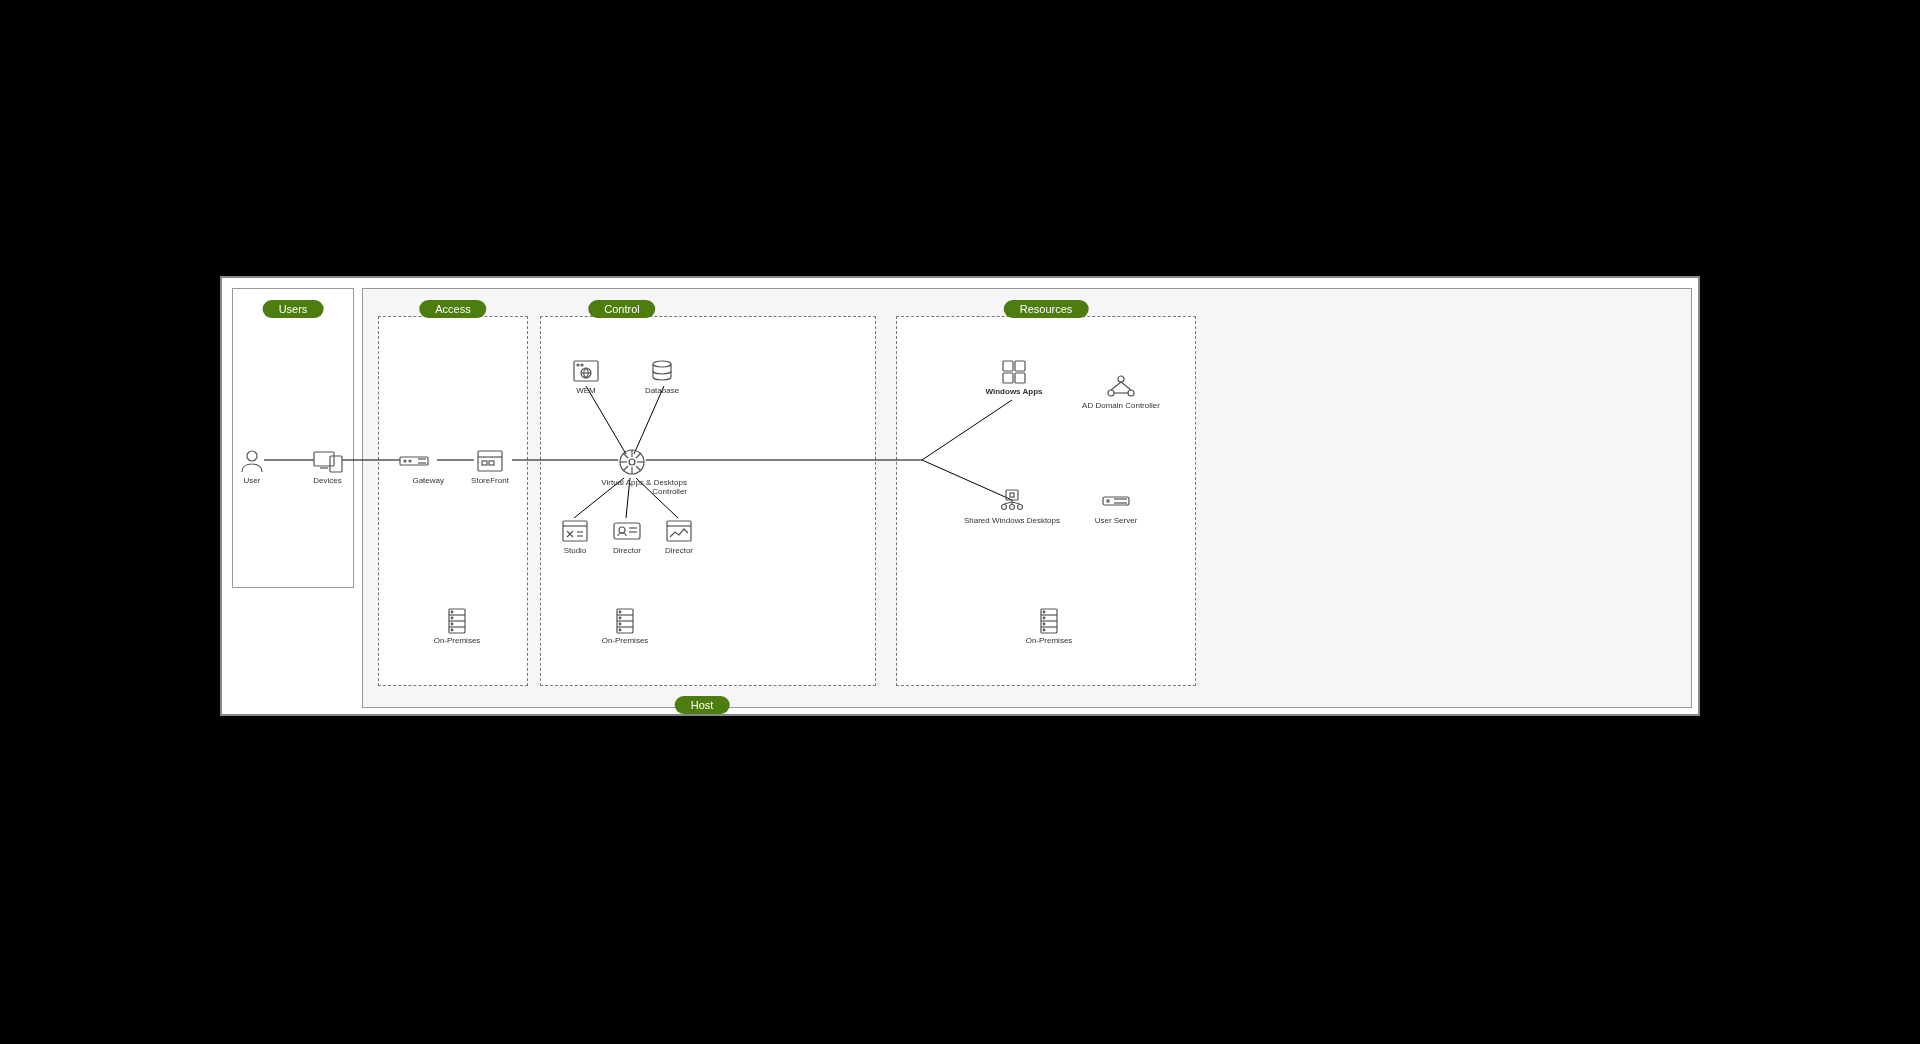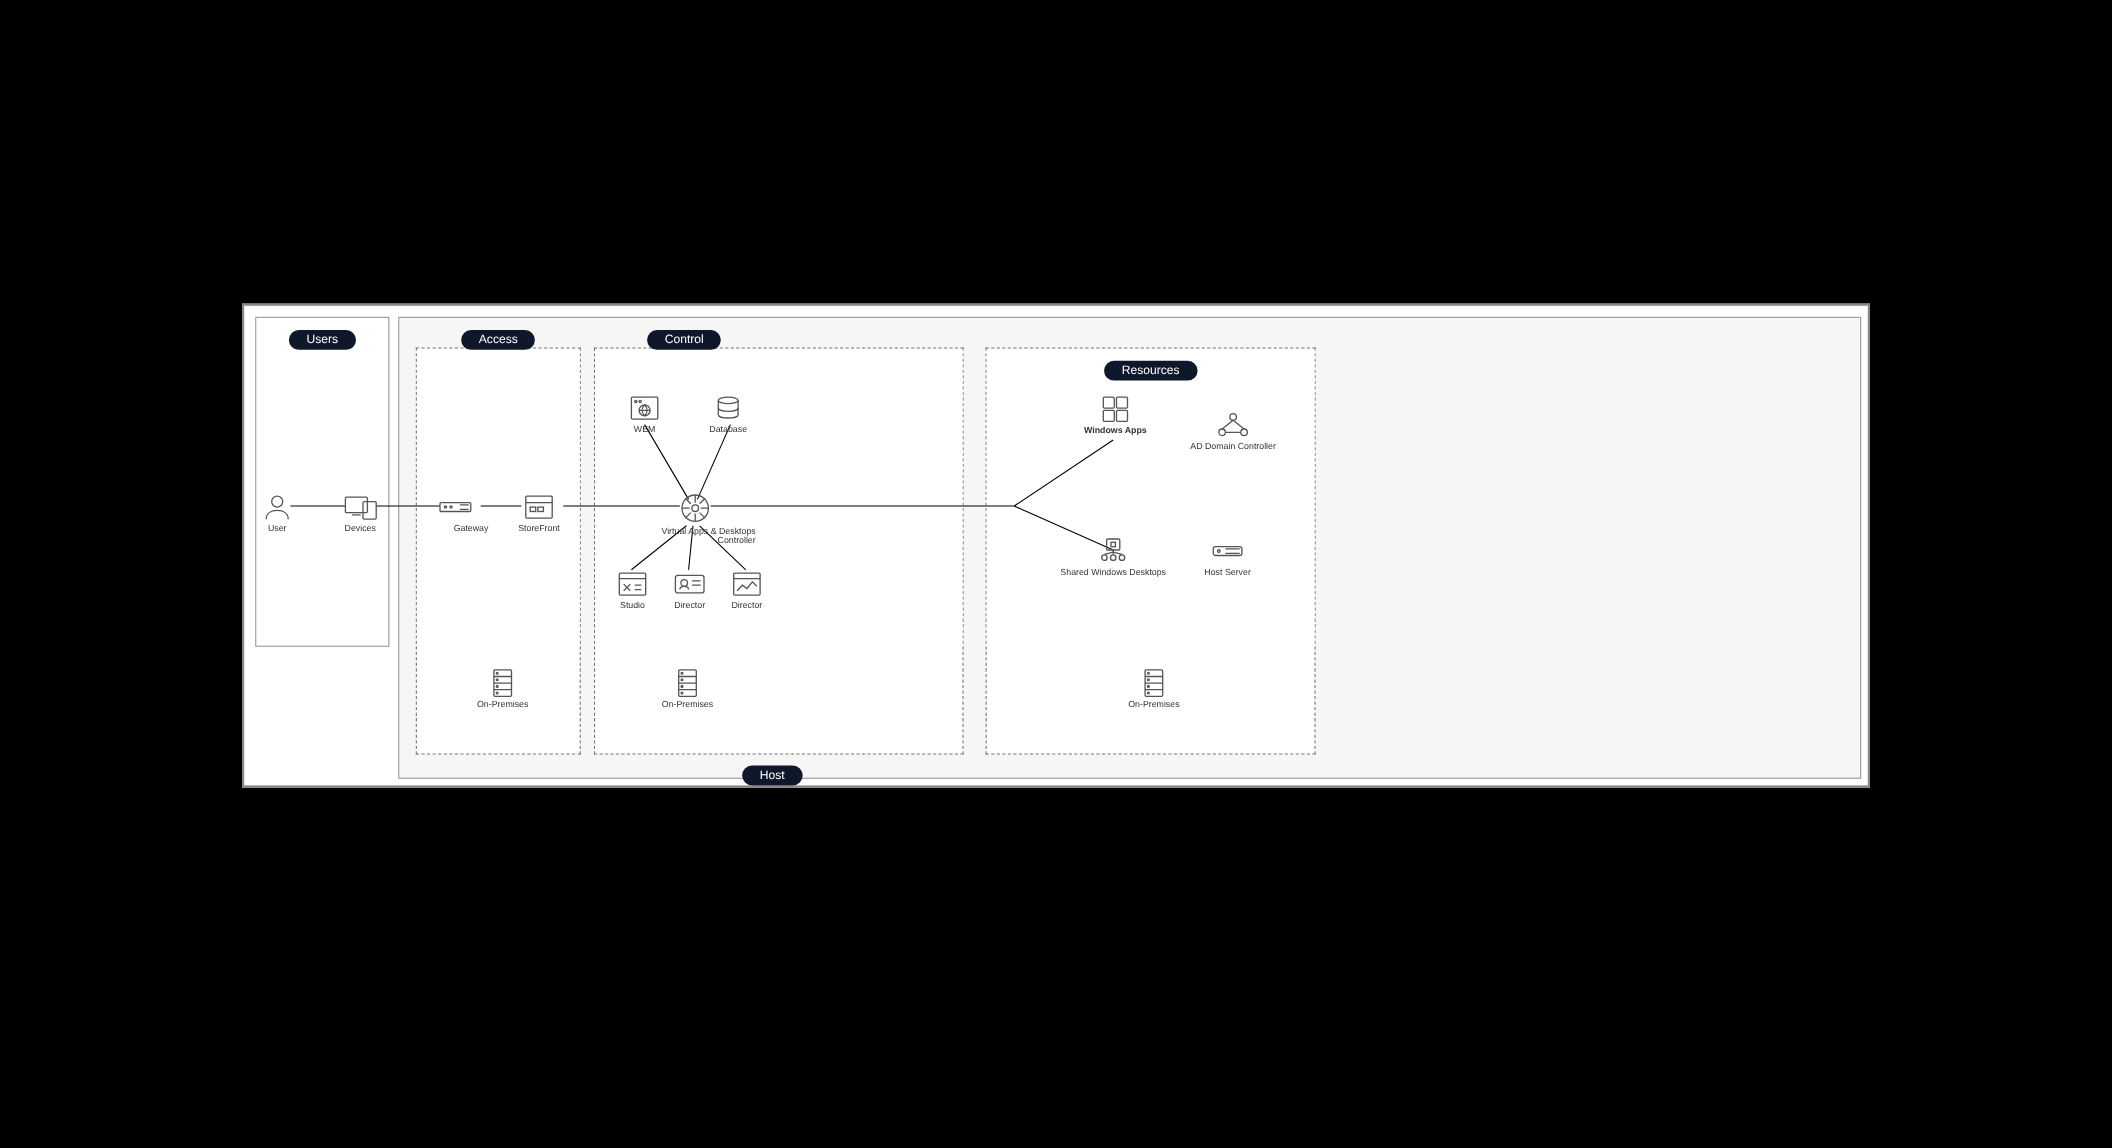--- a/index.html
+++ b/index.html
@@ -39,34 +39,34 @@
 
   .sec-access .white,
   .sec-control .white,
   .sec-resources .white {
     position: absolute; left: 0; top: 0; right: 0; height: 270px;
     background: #fff;
   }
 
   .pill {
     position: absolute;
-    background: #0f172a;
+    background: #4d7c0f;
     color: #fff;
     font-size: 11px;
     line-height: 18px;
     height: 18px;
     padding: 0 16px;
     border-radius: 9px;
     white-space: nowrap;
     transform: translateX(-50%);
   }
   .pill-users     { left: 71px;   top: 22px; }
   .pill-access    { left: 231px;  top: 22px; }
   .pill-control   { left: 400px;  top: 22px; }
-  .pill-resources { left: 824px;  top: 22px; margin-top: 28px; }
+  .pill-resources { left: 824px;  top: 22px; }
   .pill-host      { left: 480px;  top: 418px; }
 
   .node {
     position: absolute;
     width: 70px;
     text-align: center;
     font-size: 8px;
     color: #333;
   }
   .node .ic {
@@ -315,21 +315,21 @@
 
   <div class="node n-fileserver">
     <div class="ic">
       <svg viewBox="0 0 32 26">
           <rect x="3" y="9" width="26" height="8" rx="2"></rect>
           <circle cx="8" cy="13" r="1.2"></circle>
           <line x1="14" y1="11" x2="27" y2="11"></line>
           <line x1="14" y1="15" x2="27" y2="15"></line>
         </svg>
     </div>
-    <div>Host Server</div>
+    <div>User Server</div>
   </div>
 
   <div class="node n-onprem1">
     <div class="ic">
       <svg viewBox="0 0 32 26">
           <rect x="8" y="1" width="16" height="24" rx="1"></rect>
           <line x1="8" y1="7" x2="24" y2="7"></line>
           <line x1="8" y1="13" x2="24" y2="13"></line>
           <line x1="8" y1="19" x2="24" y2="19"></line>
           <circle cx="11" cy="4" r="0.8"></circle>

